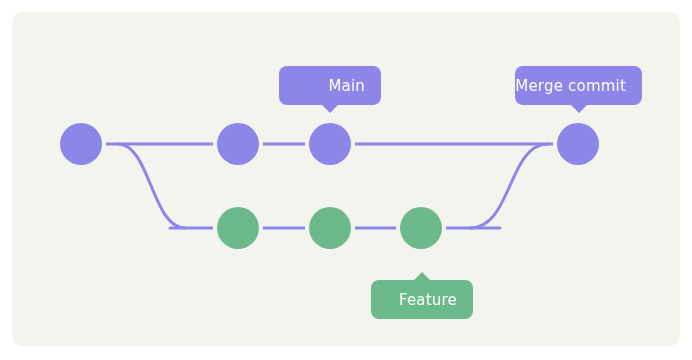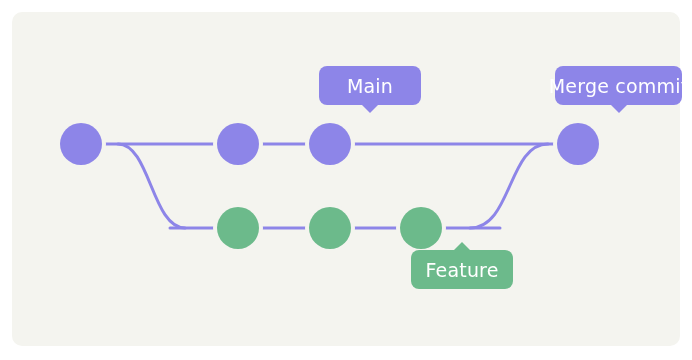--- a/index.html
+++ b/index.html
@@ -47,28 +47,27 @@
   }
   .node.purple { background: #8d85e8; }
   .node.green  { background: #6cba8b; }
 
   .label {
     position: absolute;
     height: 39px;
     border-radius: 8px;
     display: flex;
     align-items: center;
-    justify-content: center;
+    justify-content: flex-end;
     color: #ffffff;
-    font-size: 19px;
+    font-size: 15px;
     letter-spacing: 0.2px;
     white-space: nowrap;
     padding: 0 16px;
     box-sizing: border-box;
-    margin-left: 40px;
   }
   .label.purple { background: #8d85e8; }
   .label.green  { background: #6cba8b; }
 
   .label .tip {
     position: absolute;
     width: 0;
     height: 0;
     border-left: 9px solid transparent;
     border-right: 9px solid transparent;
@@ -109,17 +108,17 @@
   <div class="label purple tip-down" style="left:279px; top:66px; width:102px;">
     <span>Main</span>
     <span class="tip" style="left:42px;"></span>
   </div>
 
   <div class="label purple tip-down" style="left:515px; top:66px; width:127px;">
     <span>Merge commit</span>
     <span class="tip" style="left:55px;"></span>
   </div>
 
-  <div class="label green tip-up" style="left:371px; top:250px; width:102px;">
+  <div class="label green tip-up" style="left:371px; top:280px; width:102px;">
     <span>Feature</span>
     <span class="tip" style="left:42px;"></span>
   </div>
 </div>
 
 </body></html>

